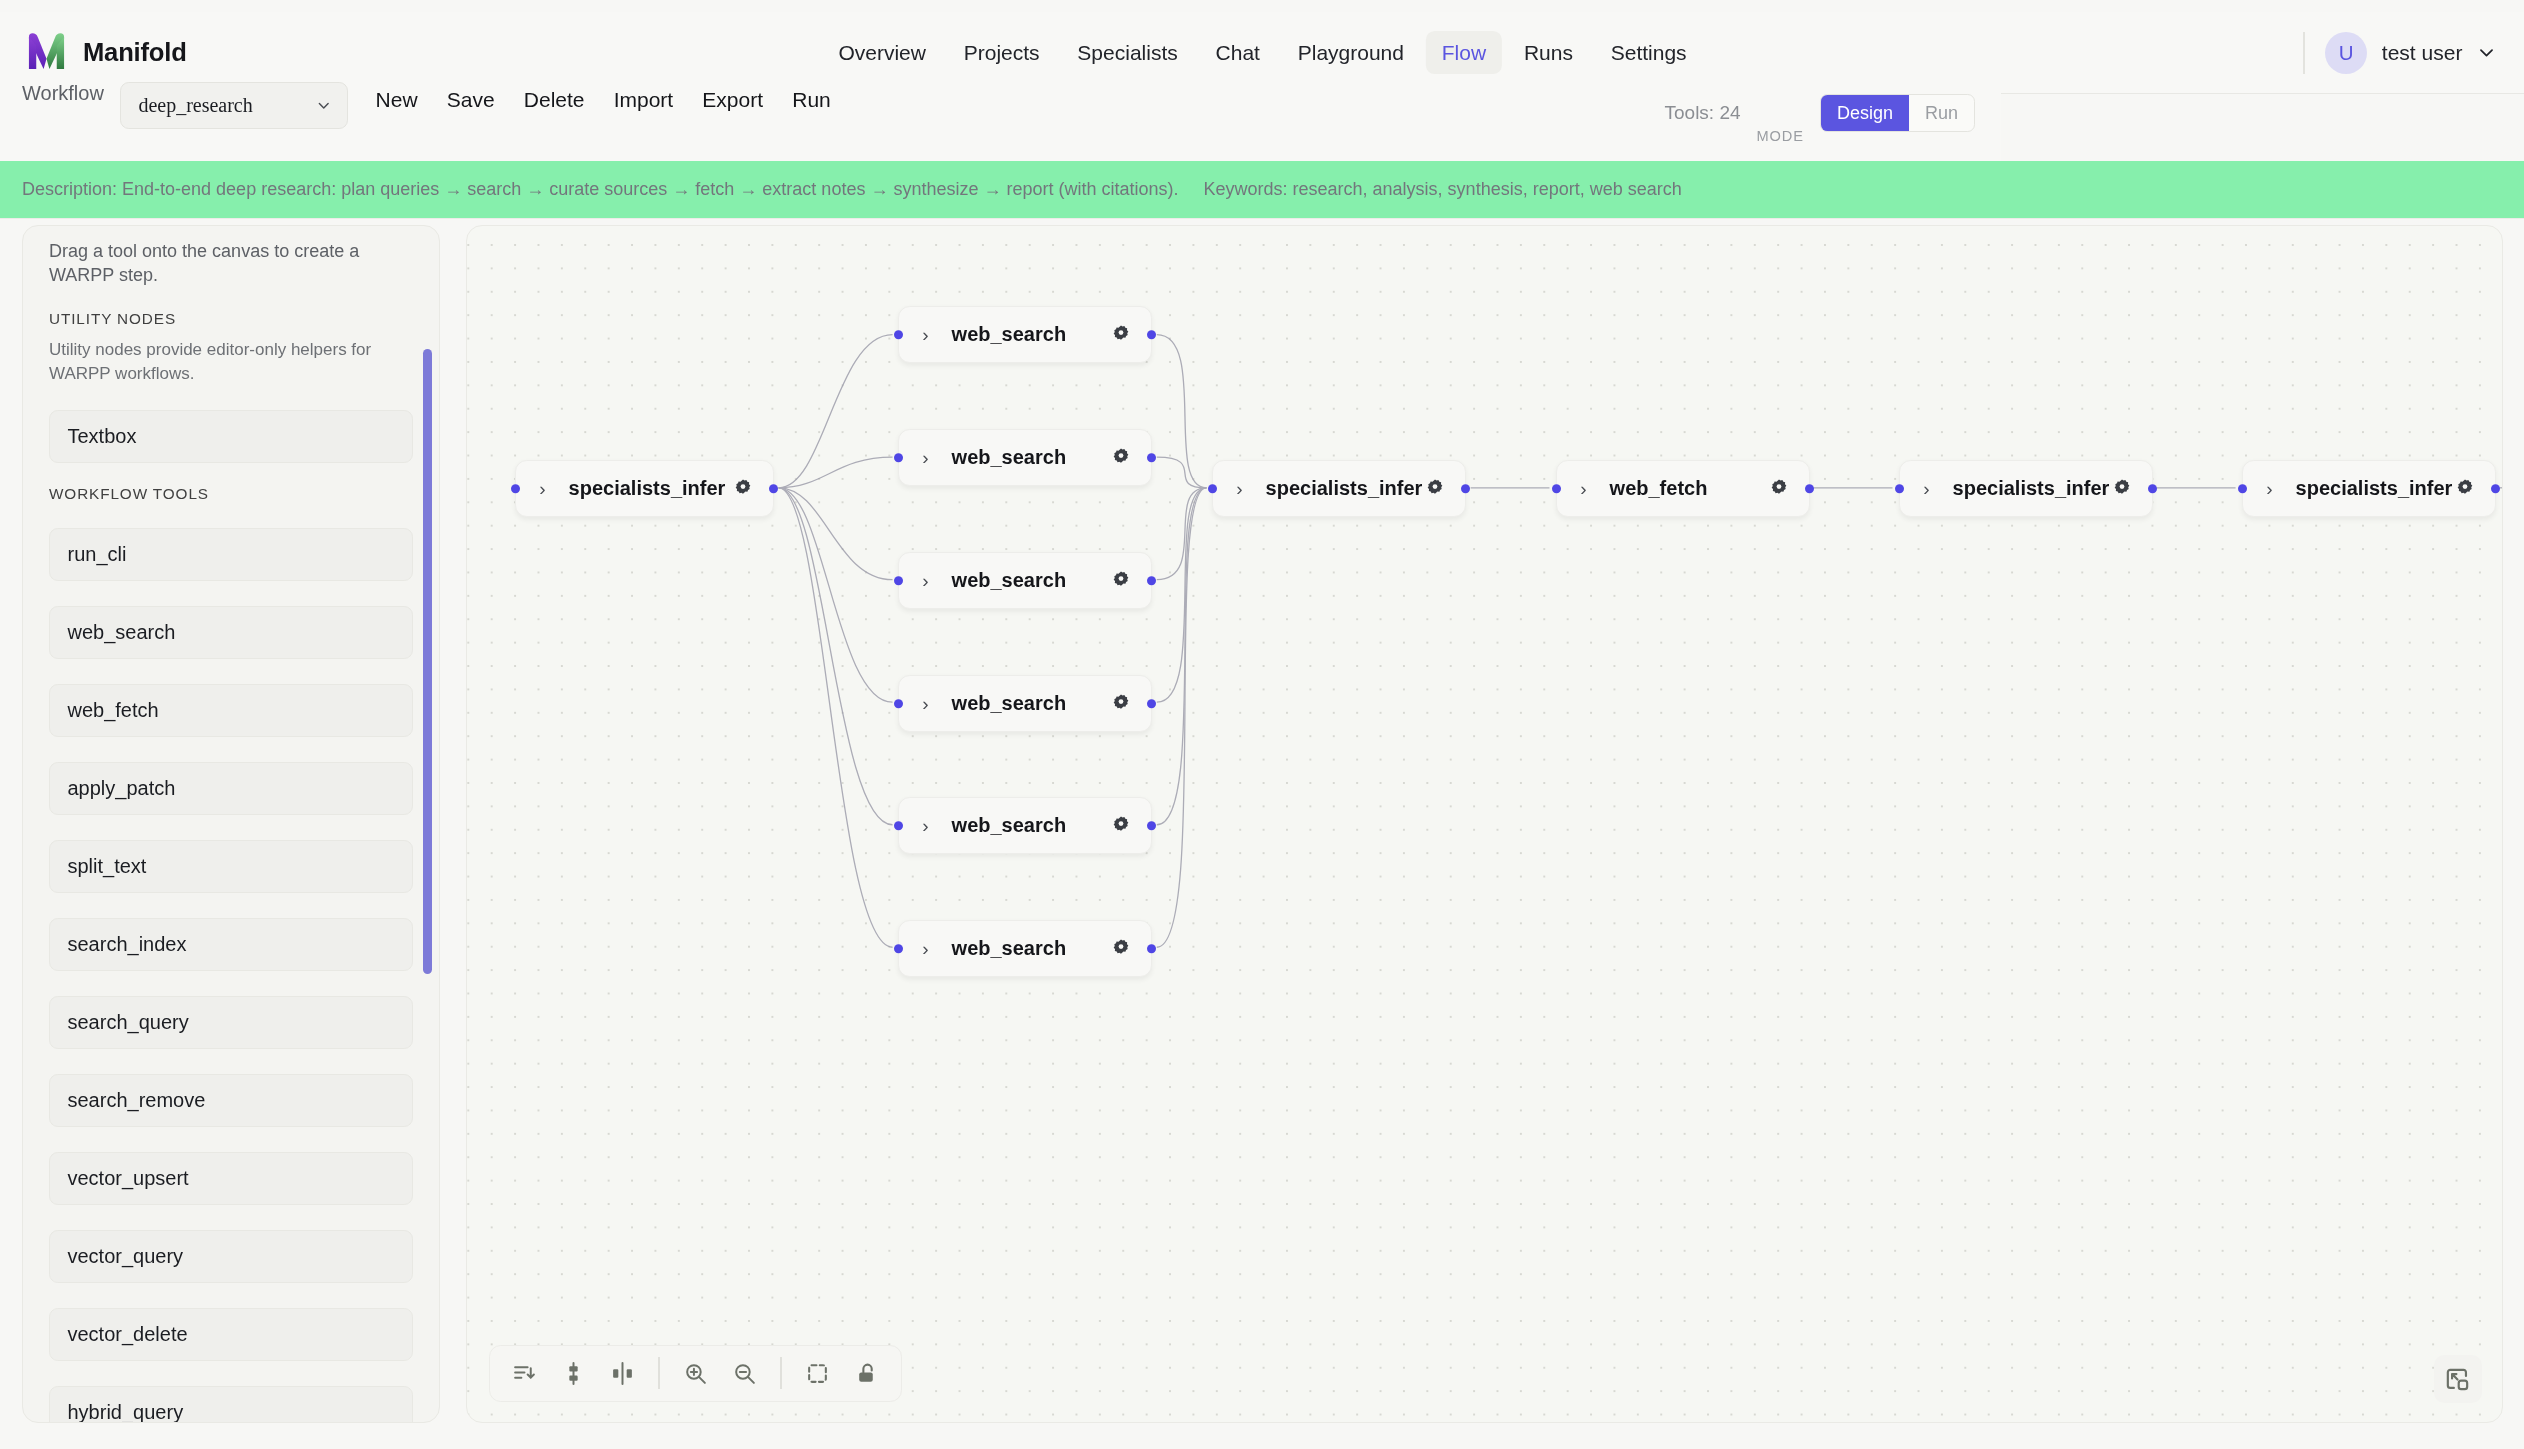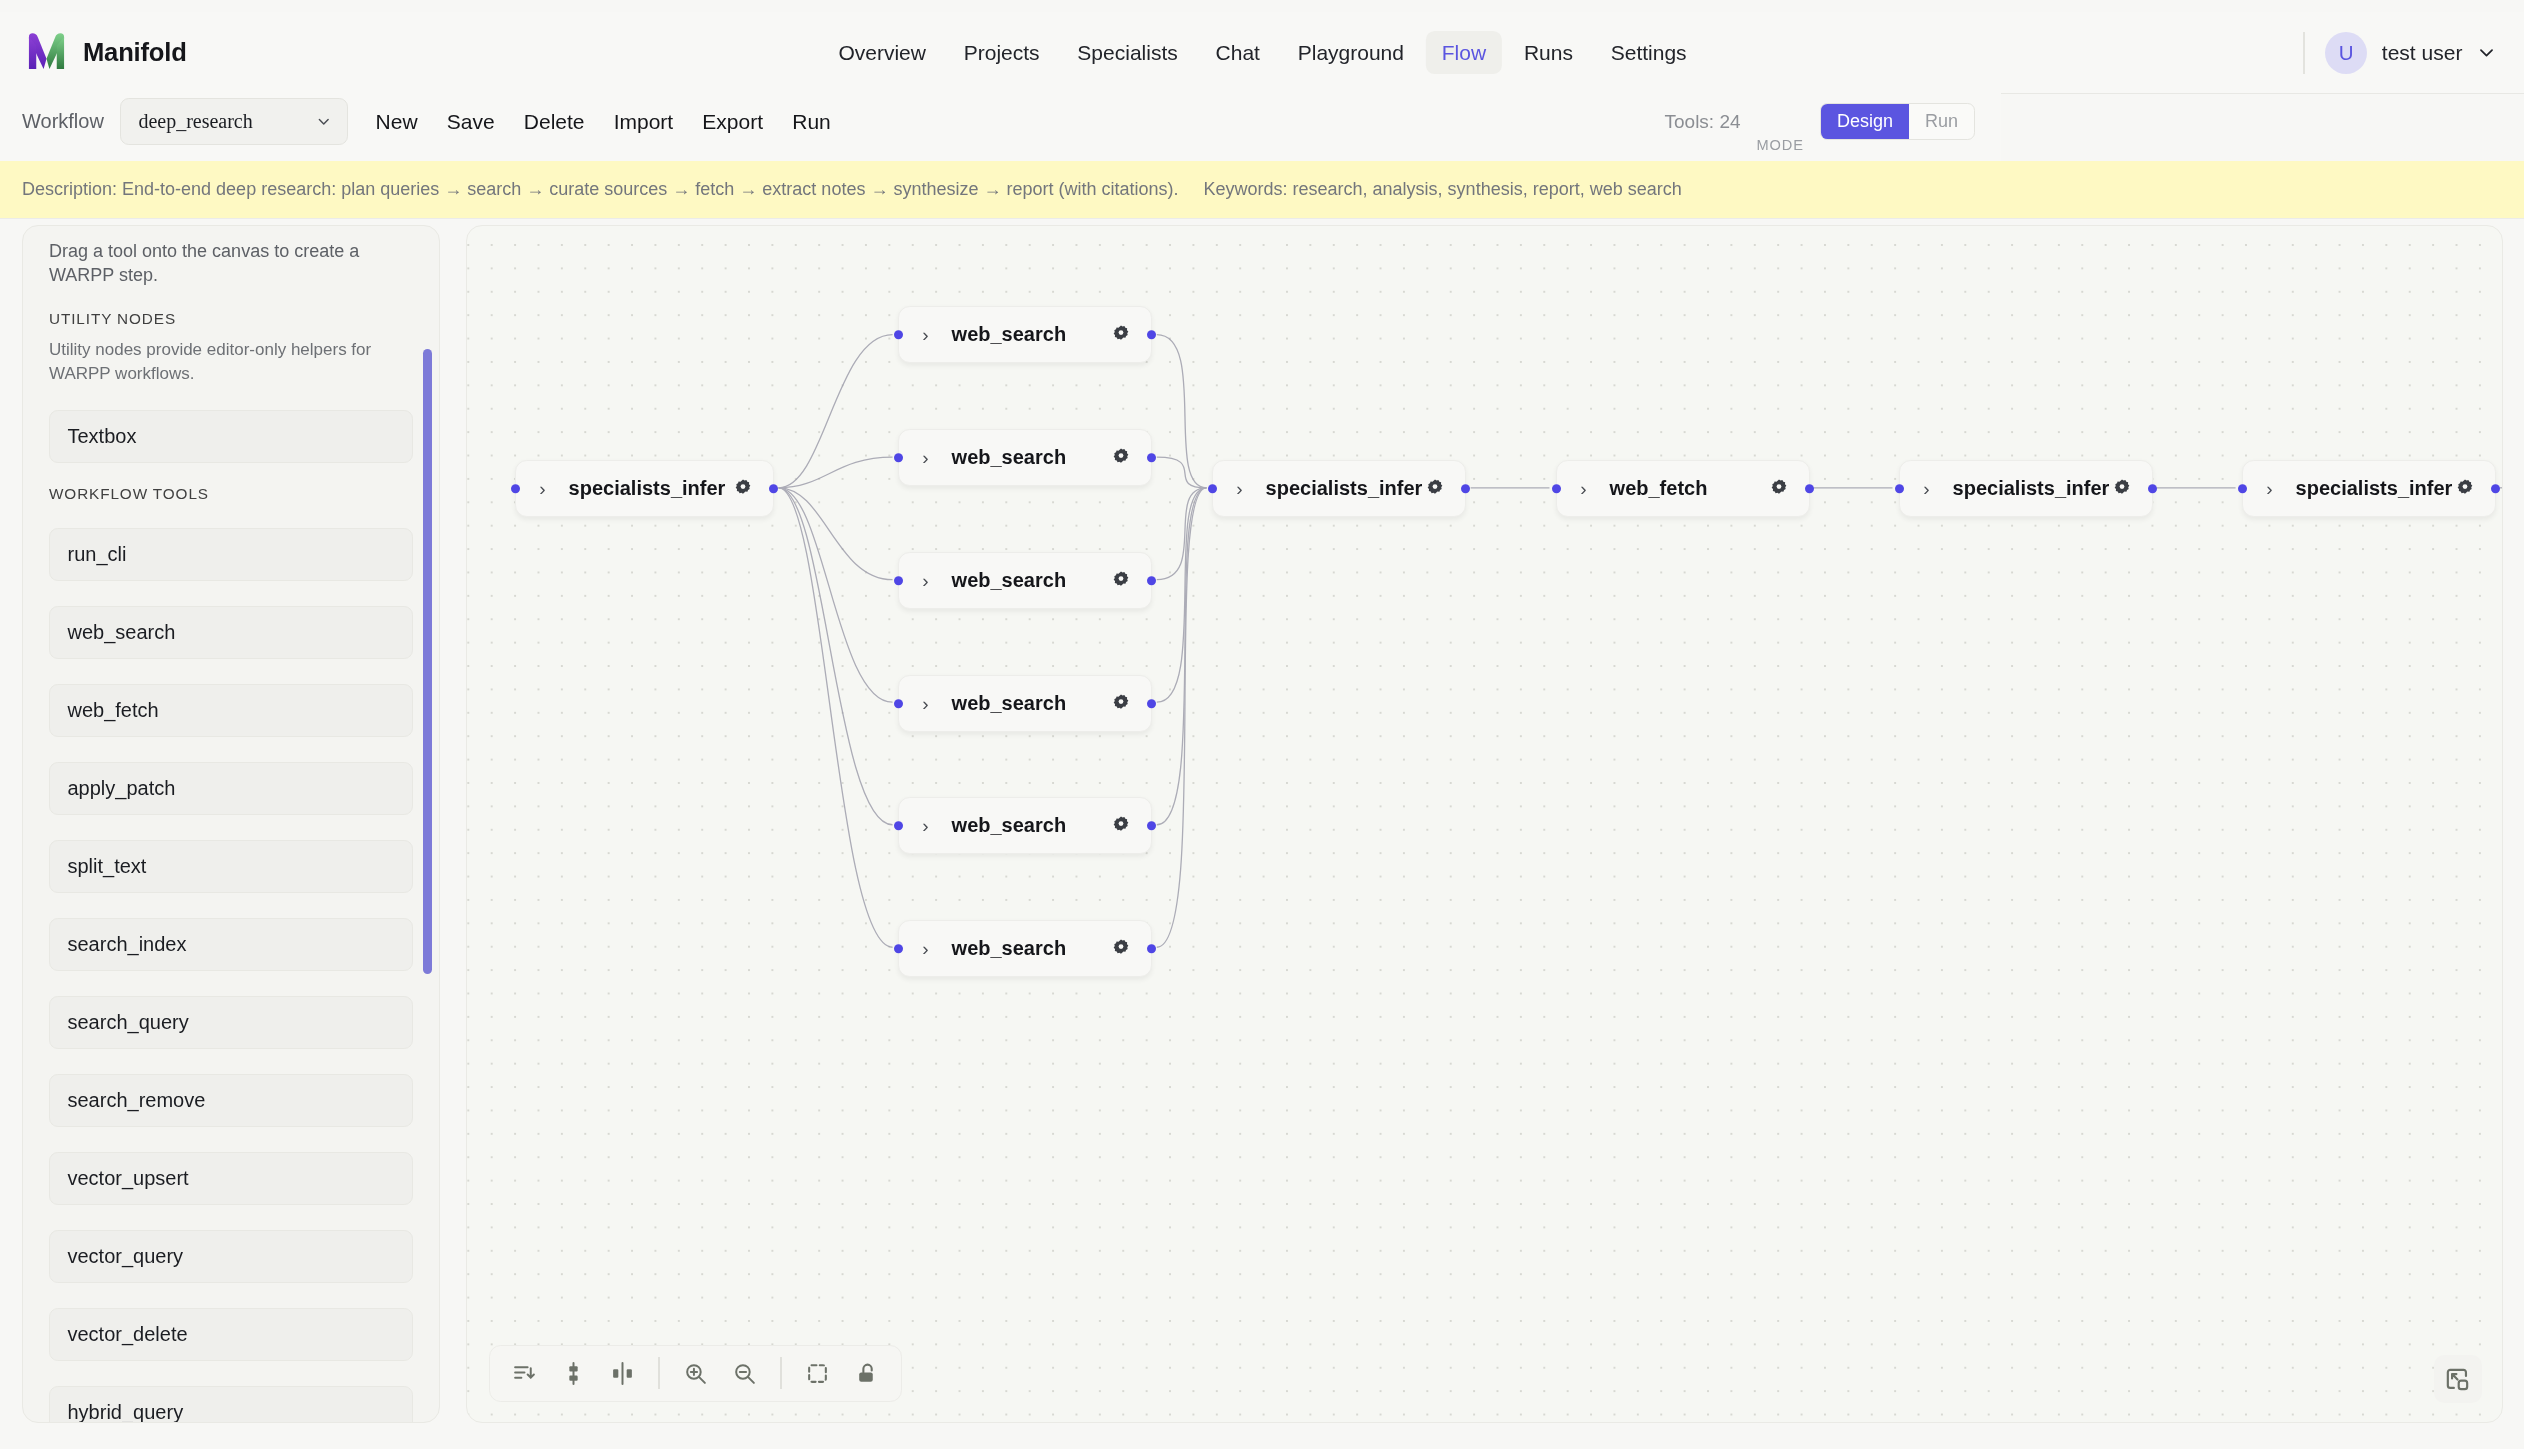--- a/index.html
+++ b/index.html
@@ -44,21 +44,21 @@
     display: flex; align-items: center; justify-content: center;
   }
   .user-name { font-size: 21px; color: #22242a; }
   .chev-down { width: 19px; height: 19px; }
 
   
   .toolbar {
     position: absolute; top: 82px; left: 0;
     width: 2001px; height: 79px;
     background: #f8f8f6;
-    display: flex; align-items: center;
+    display: flex; align-items: flex-start;
   }
   .tb-label { font-size: 20px; color: #5d6066; margin-left: 22px; }
   .wf-select {
     margin-left: 16px;
     width: 228px; height: 47px;
     background: #f1f1ee; border: 1.5px solid #e4e4df; border-radius: 8.8px;
     display: flex; align-items: center; justify-content: space-between;
     padding: 0 14.6px 0 17.5px; cursor: pointer; font-family: Liberation Serif, serif;
   }
   .wf-select-value { font-size: 20px; color: #1b1d22; }
@@ -81,21 +81,21 @@
   }
   .mode-opt {
     font-size: 18px; padding: 7.3px 16px; cursor: pointer; color: #9a9da2;
   }
   .mode-opt.active { background: #5b55e0; color: #ffffff; font-weight: 500; }
 
   
   .descline {
     position: absolute; top: 161px; left: 0;
     width: 2525px; height: 58px;
-    background: #fef9c3;
+    background: #86efac;
     display: flex; align-items: center; gap: 25px;
     padding-left: 22px;
     border-bottom: 1.5px solid #ececE8;
   }
   .desc-text { font-size: 18px; color: #73767c; white-space: nowrap; }
   .kw-text { font-size: 18px; color: #73767c; white-space: nowrap; }
 
   
   .sidebar {
     position: absolute; top: 225px; left: 22px;

